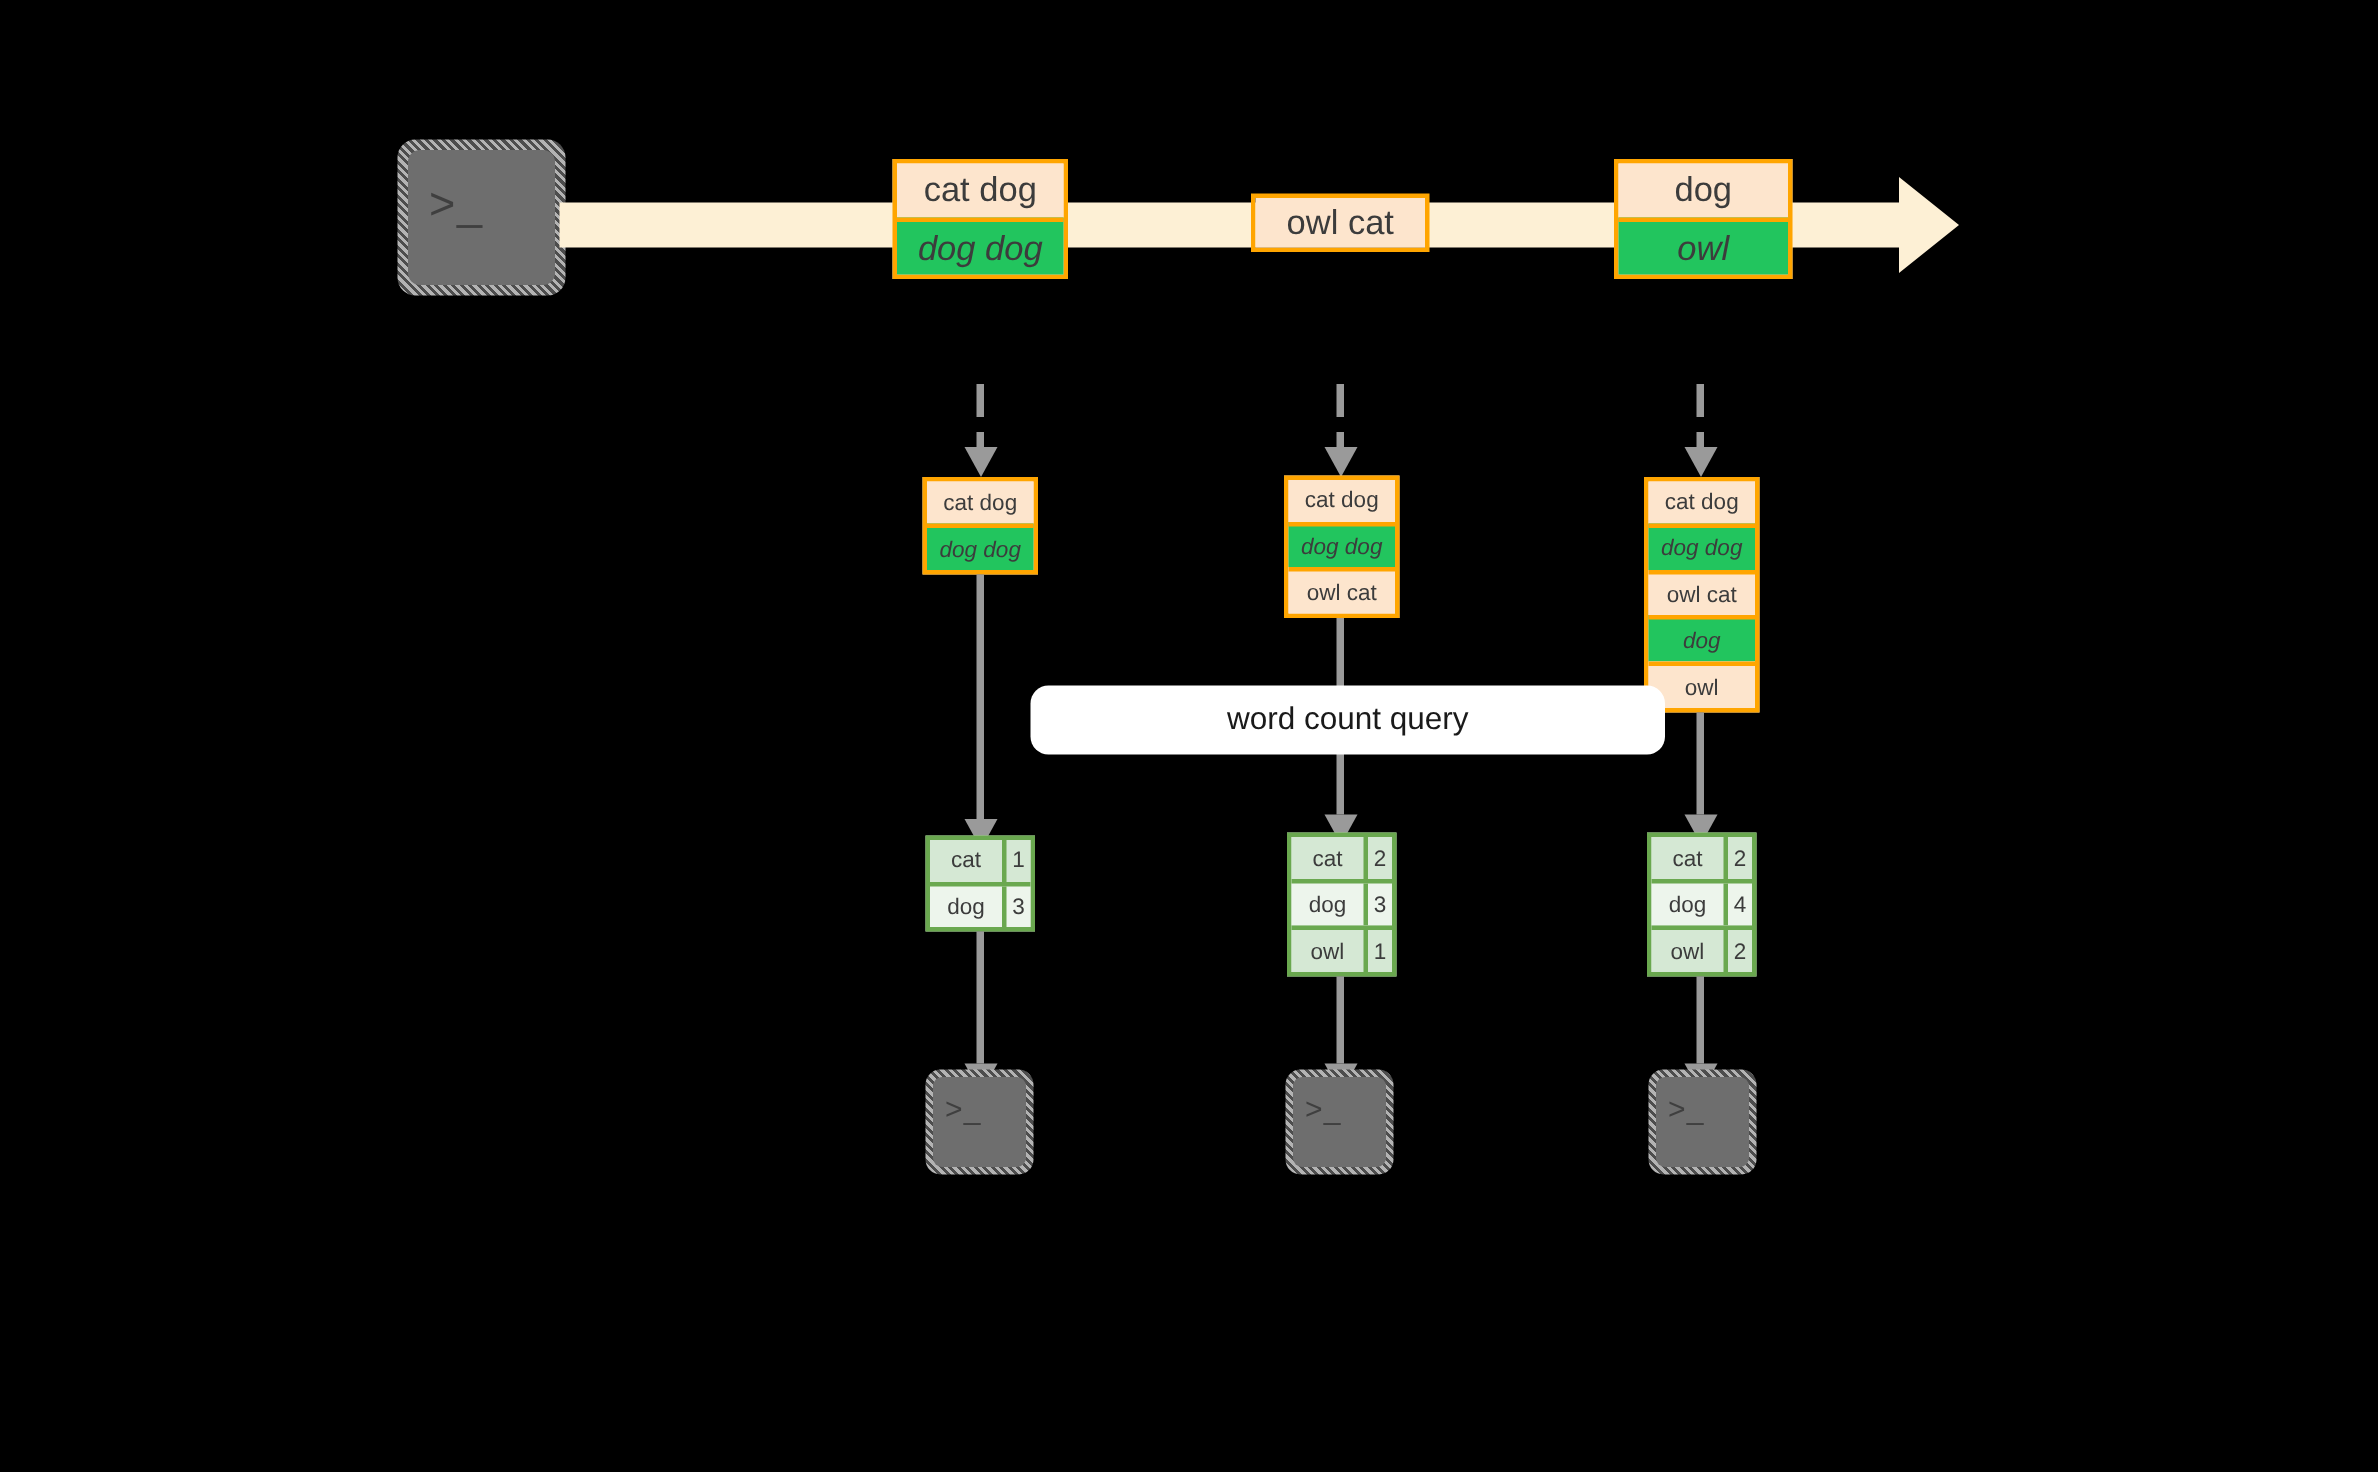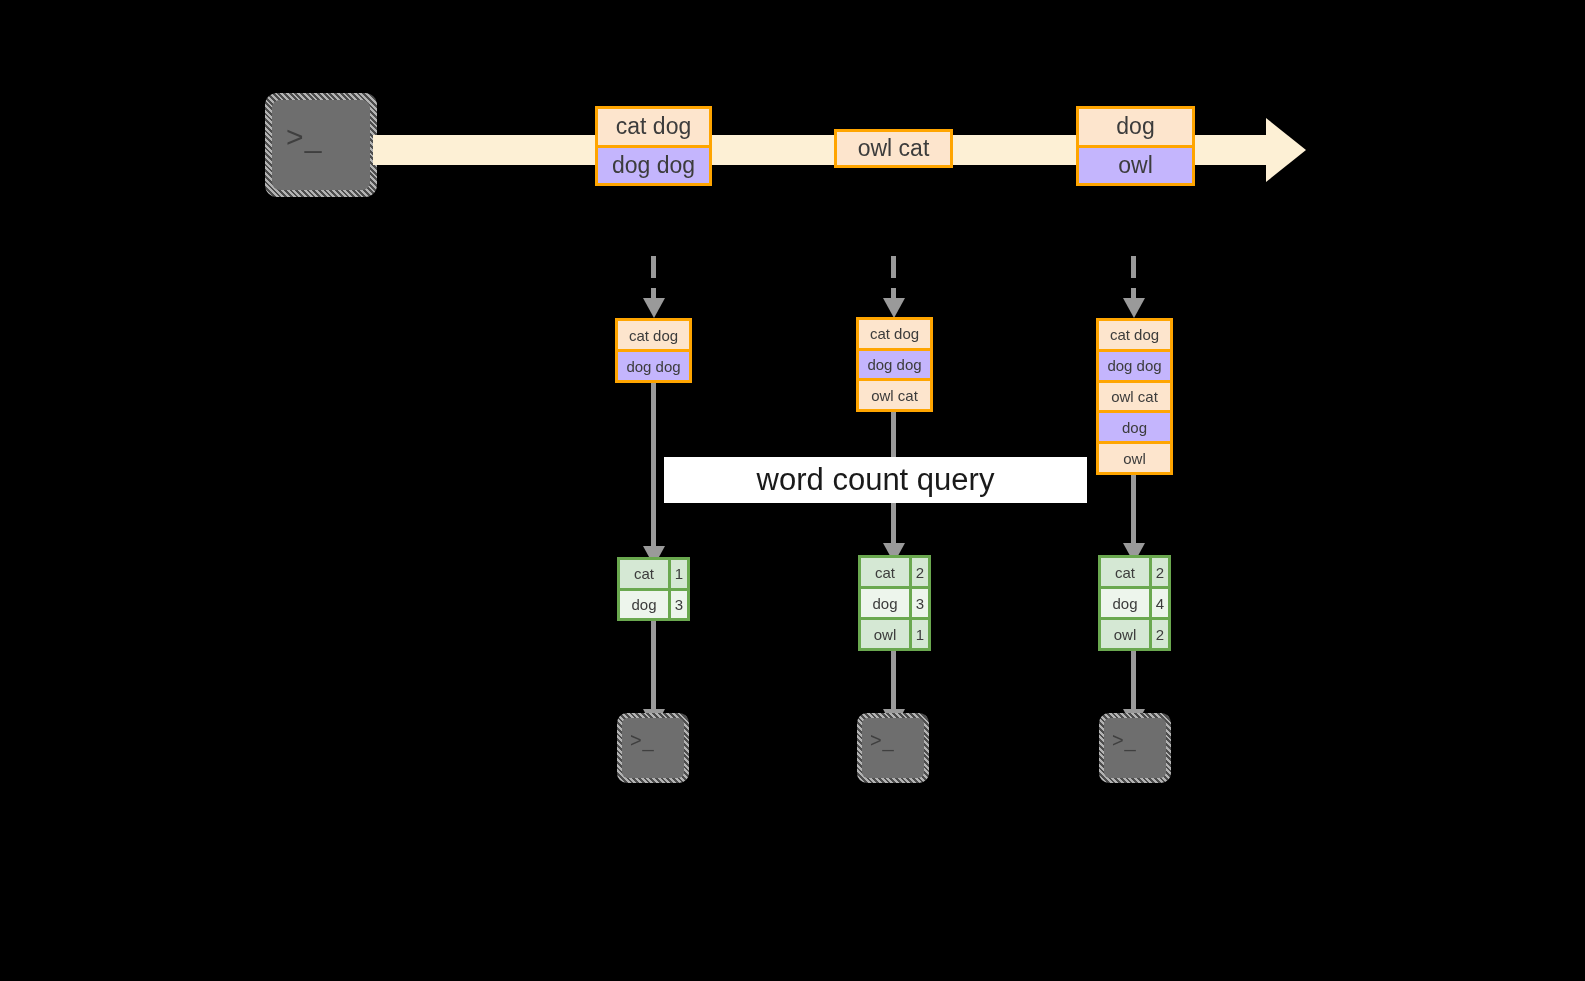--- a/index.html
+++ b/index.html
@@ -76,21 +76,21 @@
   .orow {
     box-sizing: border-box;
     flex: 1 1 auto;
     display: flex;
     align-items: center;
     justify-content: center;
     color: #3c3c3c;
     background: #fde5cd;
     white-space: nowrap;
   }
-  .orow.alt { background: #c4b5fd; }
+  .orow.alt { background: #22c55e; font-style: italic; }
   .orow + .orow { border-top: 3px solid #ffa500; }
 
   
   .gbox {
     position: absolute;
     box-sizing: border-box;
     border: 3px solid #6aa84f;
     background: #d5e8d4;
     display: flex;
     flex-direction: column;
@@ -305,15 +305,15 @@
     <div class="conn-line" style="height:58px;"></div>
     <div class="conn-head" style="left:-8px; top:58px;"></div>
   </div>
 
   <div class="terminal" style="left:1099px; top:713px; width:72px; height:70px; border-radius:10px; padding:5px;">
     <div class="terminal-inner" style="border-radius:6px;">
       <span class="terminal-glyph" style="left:8px; top:12px; font-size:20px;">&gt;_</span>
     </div>
   </div>
 
-  <div class="label-band" style="left:664px; top:457px; width:423px; height:46px; font-size:31px;">word count query</div>
+  <div class="label-band" style="left:687px; top:457px; width:423px; height:46px; font-size:21px;border-radius:12px;">word count query</div>
 
 </div>
 
 </body></html>

